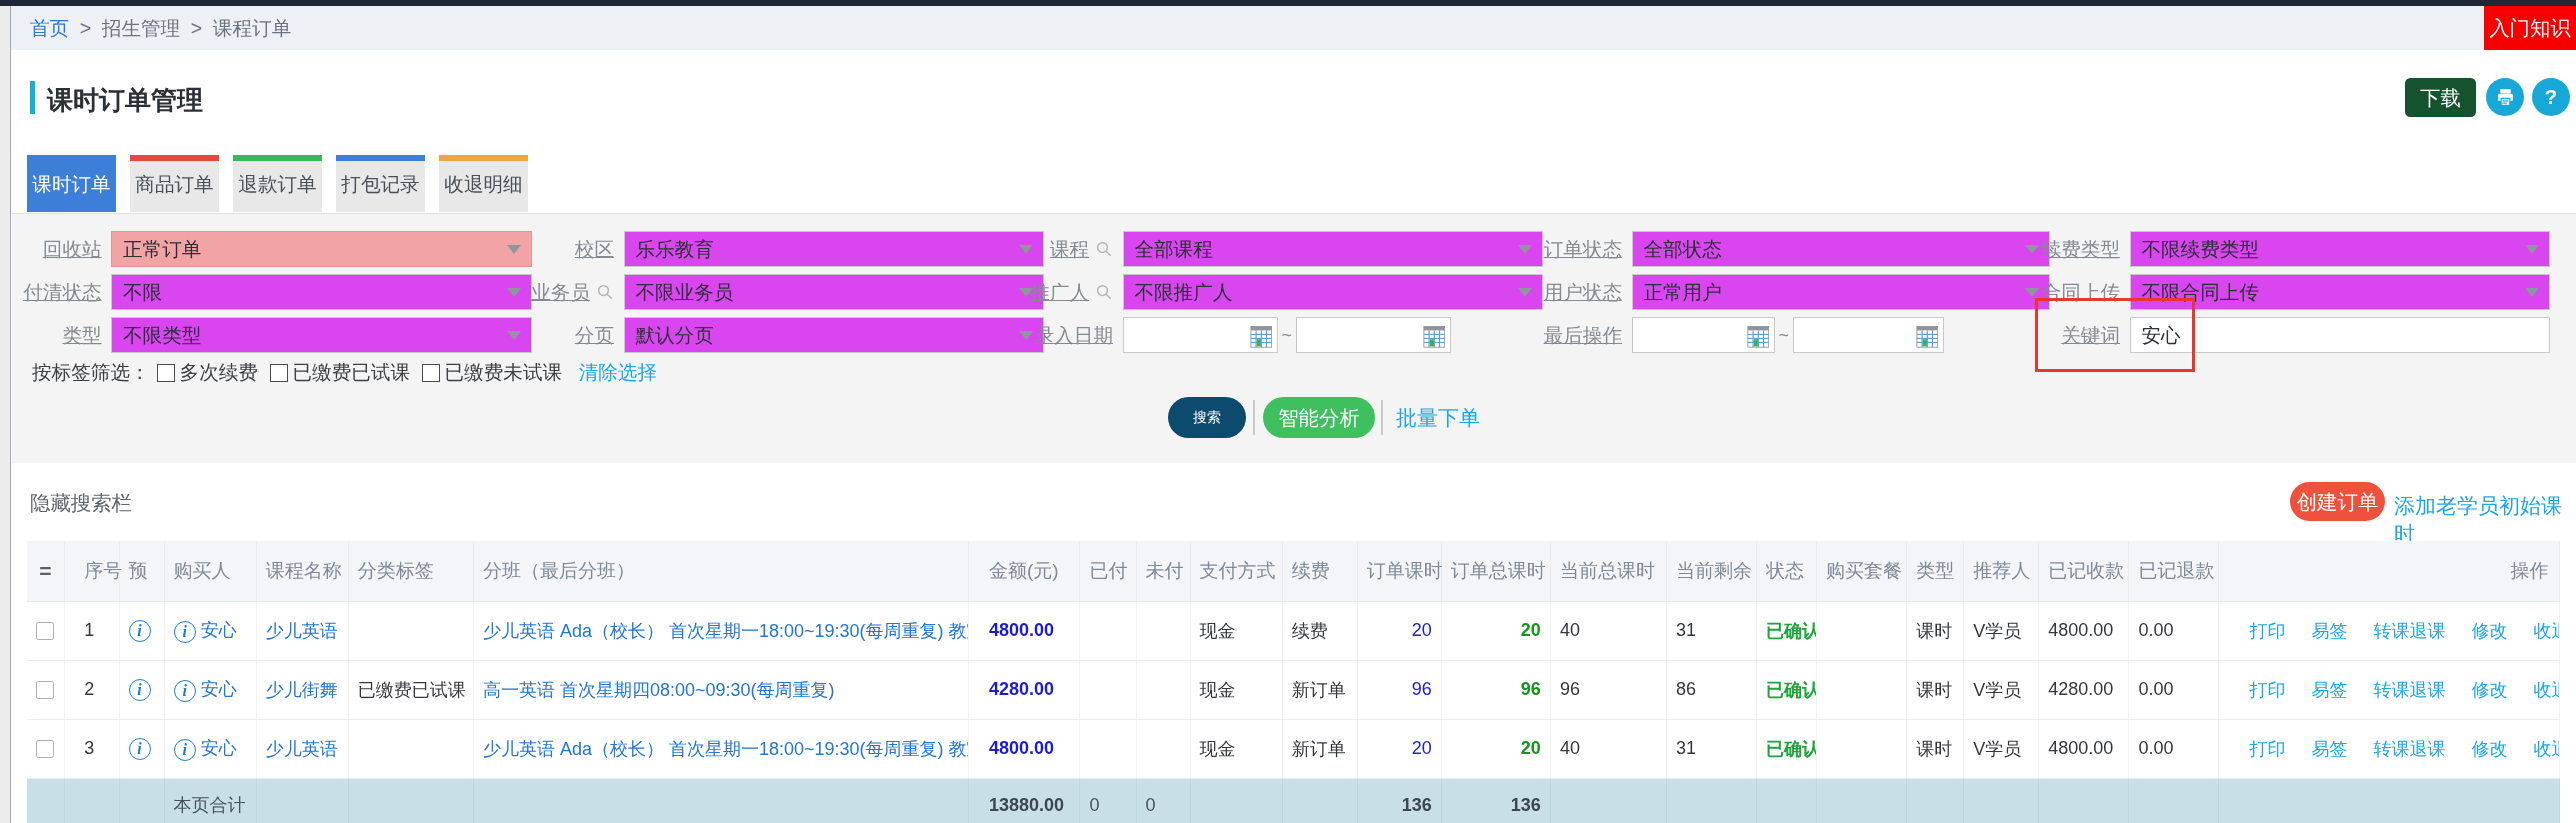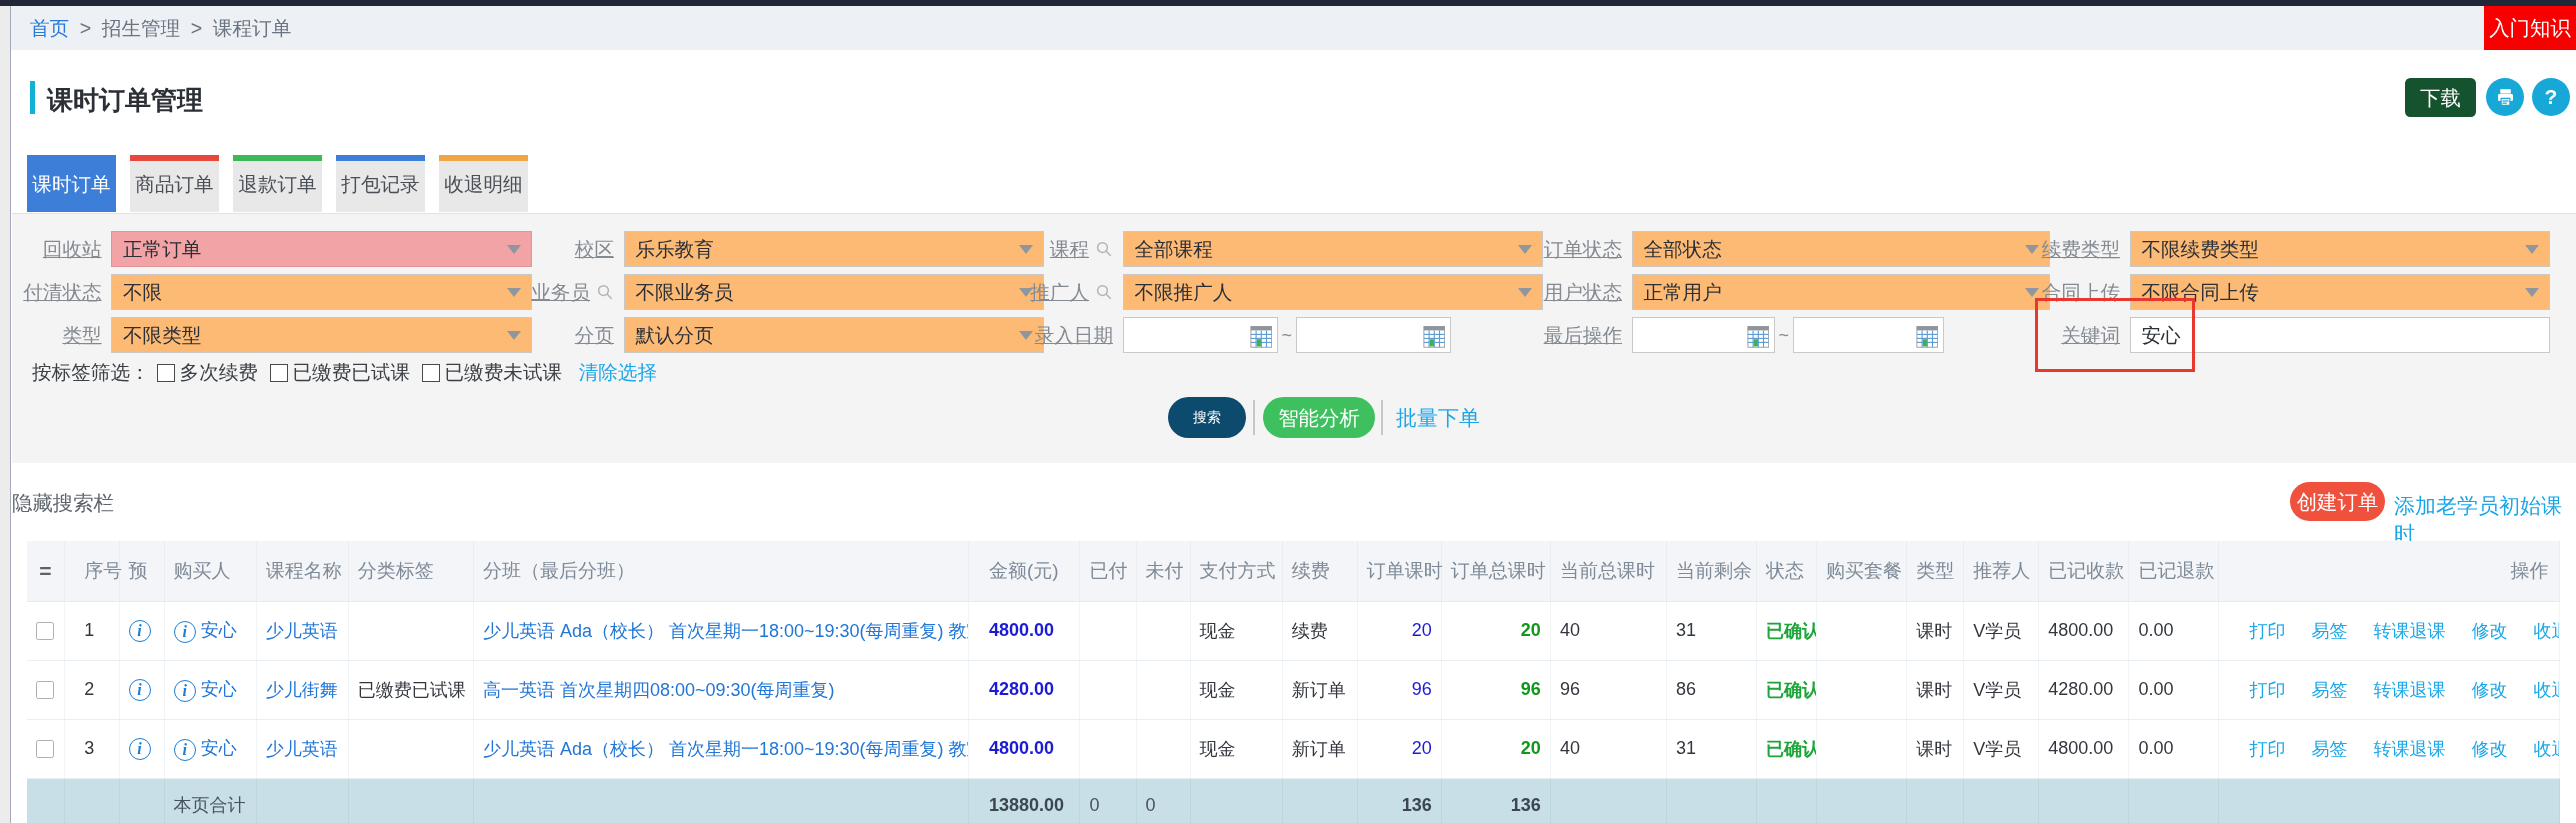--- a/index.html
+++ b/index.html
@@ -30,40 +30,40 @@
   .tab.red    { border-top-color:#e6493b; }
   .tab.green  { border-top-color:#3cb954; }
   .tab.blue   { border-top-color:#3d7ed8; }
   .tab.orange { border-top-color:#efa544; }
   .tab.active { background:#3d7ed8; color:#fff; border-top-color:#3d7ed8; }
 
   
   .panel { position:absolute; left:12px; right:0; top:213px; height:250px; background:#f4f4f4; border-top:0.8px solid #e1e1e1; }
   .f-cell { position:absolute; display:flex; align-items:center; height:36px; }
   .f-label { width:79px; flex:none; display:flex; justify-content:flex-end; align-items:center; gap:6px; color:#848a92; font-size:19.6px; white-space:nowrap;text-decoration:underline; }
-  .f-field { margin-left:9.8px; flex:1; height:36px; background:#fdba74; border:0.8px solid #c9c9c9; position:relative; display:flex; align-items:center; padding:0 33px 0 10.6px; font-size:19.6px; color:#2b2f36; cursor:pointer; white-space:nowrap; overflow:hidden; }
+  .f-field { margin-left:9.8px; flex:1; height:36px; background:#d946ef; border:0.8px solid #c9c9c9; position:relative; display:flex; align-items:center; padding:0 33px 0 10.6px; font-size:19.6px; color:#2b2f36; cursor:pointer; white-space:nowrap; overflow:hidden; }
   .f-field.pink { background:#f2a3a5; border-color:#de9698; }
   .caret { position:absolute; right:9.8px; top:13px; width:0; height:0; border-left:7.5px solid transparent; border-right:7.5px solid transparent; border-top:9.8px solid #8f969e; }
   .date-box { flex:none; height:36px; background:#fff; border:0.8px solid #c9c9c9; position:relative; cursor:pointer; }
   .tilde { color:#8a8a8a; font-size:18px; margin:0 3.8px; }
   .cal { position:absolute; right:4.5px; top:6px; }
   .kw-input { margin-left:9.8px; flex:1; height:36px; background:#fff; border:0.8px solid #c9c9c9; display:flex; align-items:center; padding:0 10.6px; font-size:19.6px; color:#2b2f36; }
   .red-box { position:absolute; left:2023px; top:84px; width:160px; height:74px; border:3.8px solid #e8382e; z-index:20; pointer-events:none; }
 
   .tag-row { position:absolute; left:20px; top:142px; height:33px; display:flex; align-items:center; font-size:19.6px; color:#3c4046; }
   .tag-cb { width:18px; height:18px; border:1.5px solid #4a4a4a; background:#fff; margin:0 4.5px 0 12px; flex:none; cursor:pointer; }
   .clear-link { color:#1ba6e8; margin-left:16.6px; }
 
   .search-btn { position:absolute; left:1156px; top:183px; width:78px; height:41px; border-radius:20.4px; background:#0c4a6e; color:#fff; font-size:14px; display:flex; align-items:center; justify-content:center; cursor:pointer; }
   .analyze-btn { position:absolute; left:1251px; top:183px; width:112px; height:41px; border-radius:20.4px; background:#3ec05e; color:#fff; font-size:20.4px; display:flex; align-items:center; justify-content:center; cursor:pointer; }
   .vsep { position:absolute; top:186px; width:2.3px; height:35px; background:#c7c7c7; }
   .batch-link { position:absolute; left:1384px; top:190px; font-size:21px; color:#1ba6e8; }
 
   
-  .hide-search { position:absolute; left:12px; top:489px; font-size:20.4px; color:#5d646d; cursor:pointer; }
+  .hide-search { position:absolute; left:30px; top:489px; font-size:20.4px; color:#5d646d; cursor:pointer; }
   .create-btn { position:absolute; left:2290px; top:482px; width:95px; height:39px; border-radius:19.6px; background:#f0513d; color:#fff; font-size:20.4px; display:flex; align-items:center; justify-content:center; cursor:pointer; }
   .add-old { position:absolute; left:2394px; top:492px; font-size:21px; color:#1ba6e8; }
 
   
   .tbl-wrap { position:absolute; left:27px; top:541px; width:2533px; }
   table { border-collapse:collapse; table-layout:fixed; width:2533px; font-size:18px; color:#33373d; }
   th { height:60px; background:#f3f5f8; color:#7e8a97; font-weight:normal; font-size:19px; text-align:left; padding-left:9px; border-right:0.8px solid #e9edf2; border-bottom:0.8px solid #e4eaf0; white-space:nowrap; }
   td { height:59px; padding-left:9px; border-right:0.8px solid #f0f3f7; border-bottom:0.8px solid #e9eef3; white-space:nowrap; overflow:hidden; background:#fff; }
   .c-cb { text-align:center; padding-left:0; }
   .cb { display:inline-block; width:18px; height:18px; border:0.8px solid #b0b0b0; border-radius:2.3px; background:#fff; cursor:pointer; vertical-align:middle; }

